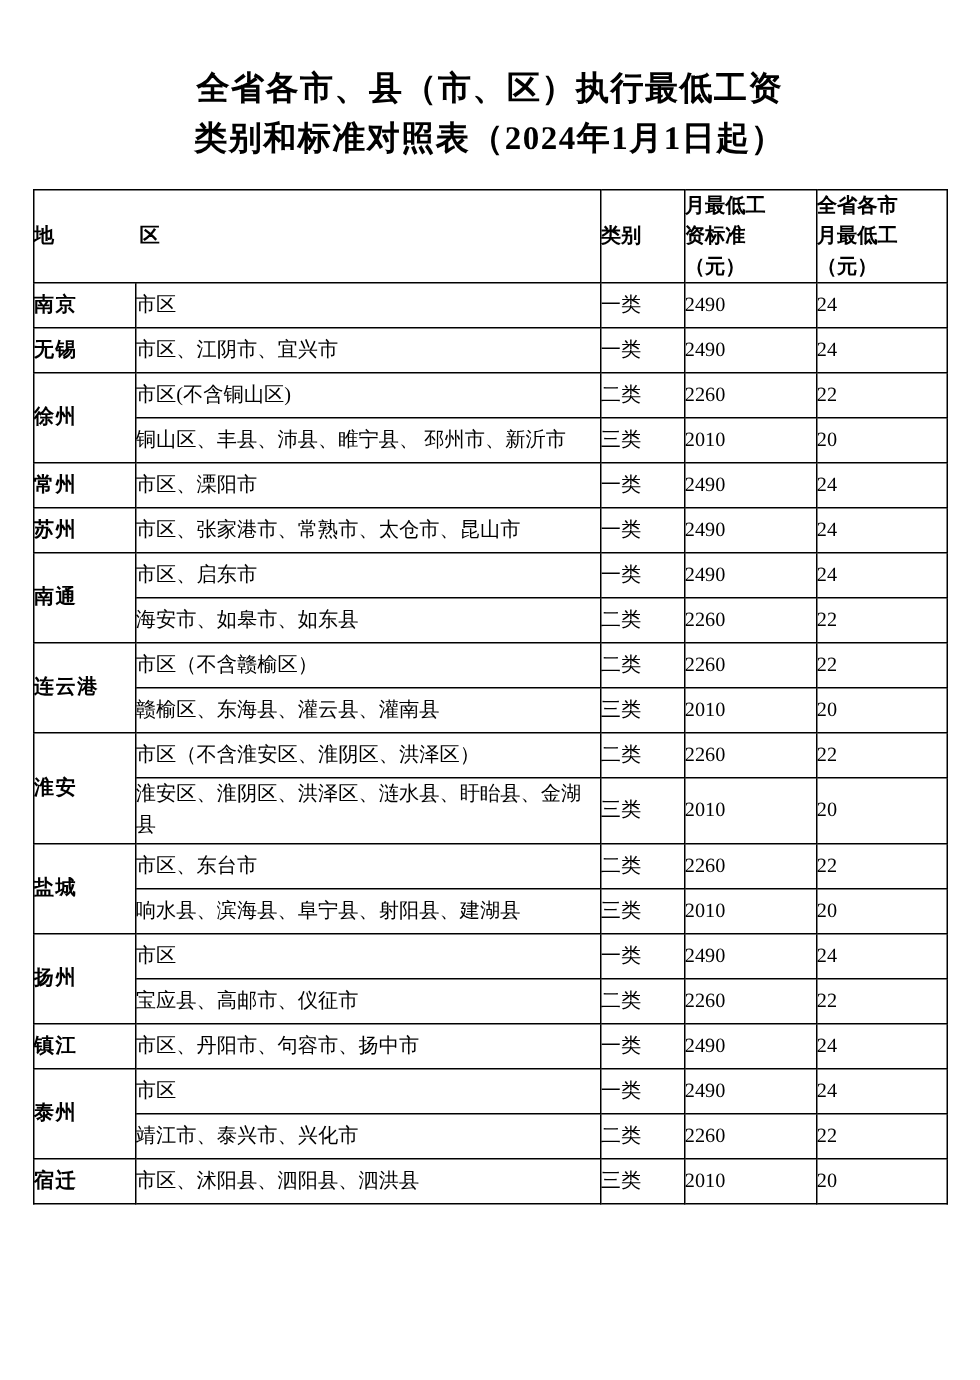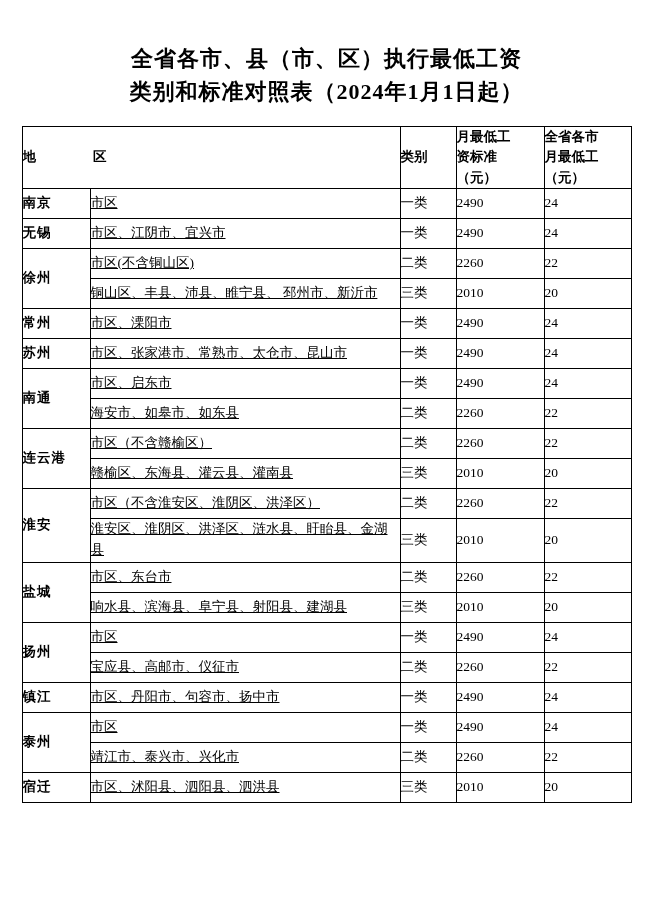--- a/index.html
+++ b/index.html
@@ -67,21 +67,20 @@
     text-align: left;
     font-weight: bold;
     font-size: 14px;
     letter-spacing: 1px;
   }
   .area-cell {
     text-align: left;
     padding: 5px 8px;
     line-height: 1.55;
     font-size: 13.5px;
-    text-decoration: underline;
   }
   .type-cell, .num-cell {
     font-size: 13.5px;
   }
   .row-h {
     height: 30px;
   }
   .row-h2 {
     height: 44px;
   }

